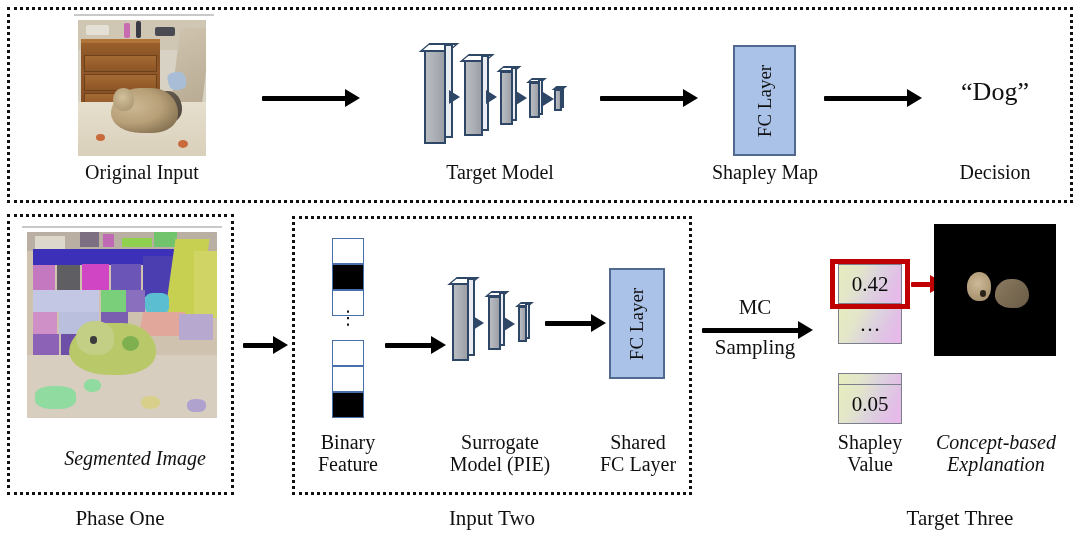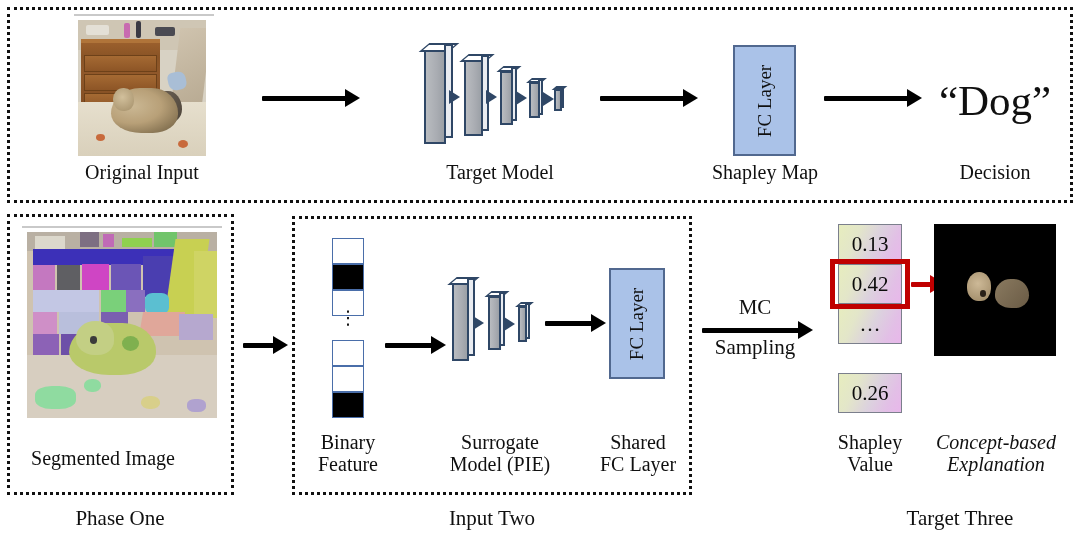--- a/index.html
+++ b/index.html
@@ -158,21 +158,21 @@
   <div class="fclabel">FC
 Layer</div>
 </div>
 <div class="caption" style="left:680px;top:162px;width:170px;">Shapley Map</div>
 
 <div class="arrow" style="left:824px;top:98px;width:98px;">
   <div class="shaft" style="width:84px;"></div>
     <div class="head" style="left:83px;"></div>
 </div>
 
-<div class="caption" style="left:930px;top:78px;width:130px;font-size:43px;">“Dog”</div>
+<div class="caption" style="left:930px;top:78px;width:130px;font-size:26px;">“Dog”</div>
 <div class="caption" style="left:930px;top:162px;width:130px;">Decision</div>
 
 <div class="dotbox" style="left:7px;top:214px;width:227px;height:281px;"></div>
 <div class="toprule" style="left:22px;top:226px;width:200px;"></div>
 <div class="photo" style="left:27px;top:232px;width:190px;height:186px;">
   <div class="seg-base"></div>
   <div class="seg" style="left:0;top:0;width:100%;height:10%;background:#b9b0a3;"></div>
   <div class="seg" style="left:4%;top:2%;width:16%;height:7%;background:#dcd8cc;"></div>
   <div class="seg" style="left:28%;top:0%;width:10%;height:8%;background:#7d6f82;"></div>
   <div class="seg" style="left:40%;top:1%;width:6%;height:7%;background:#c06ab6;"></div>
@@ -201,21 +201,21 @@
   <div class="seg" style="left:0;top:66%;width:100%;height:34%;background:#d7cec0;"></div>
   <div class="seg" style="left:22%;top:49%;width:46%;height:28%;background:#b9c96a;border-radius:45% 40% 42% 48%/58% 56% 44% 46%;"></div>
   <div class="seg" style="left:26%;top:48%;width:20%;height:18%;background:#c3cf84;border-radius:50% 46% 42% 48%;"></div>
   <div class="seg" style="left:33%;top:56%;width:4%;height:4%;background:#3b3b3b;border-radius:50%;"></div>
   <div class="seg" style="left:50%;top:56%;width:9%;height:8%;background:#7fb04f;border-radius:50%;"></div>
   <div class="seg" style="left:4%;top:83%;width:22%;height:12%;background:#8fdba0;border-radius:40%;"></div>
   <div class="seg" style="left:30%;top:79%;width:9%;height:7%;background:#8fdba0;border-radius:45%;"></div>
   <div class="seg" style="left:60%;top:88%;width:10%;height:7%;background:#d8cf8a;border-radius:45%;"></div>
   <div class="seg" style="left:84%;top:90%;width:10%;height:7%;background:#b0a2cf;border-radius:40%;"></div>
 </div>
-<div class="caption" style="left:0;top:448px;width:206px;">Segmented Image</div>
+<div class="caption" style="left:32px;top:448px;width:206px;font-style:italic;">Segmented Image</div>
 
 <div class="arrow" style="left:243px;top:345px;width:46px;">
   <div class="shaft" style="width:32px;"></div>
     <div class="head" style="left:30px;"></div>
 </div>
 
 <div class="dotbox" style="left:292px;top:216px;width:400px;height:279px;"></div>
 
 <div class="bincell" style="left:332px;top:238px;width:32px;height:26px;background:#ffffff;"></div>
 <div class="bincell" style="left:332px;top:264px;width:32px;height:26px;background:#000000;"></div>
@@ -265,24 +265,24 @@
 FC Layer</div>
 
 <div class="mclabel" style="left:700px;top:296px;width:110px;">MC</div>
 <div class="arrow" style="left:702px;top:330px;width:112px;">
   <div class="shaft" style="width:98px;"></div>
     <div class="head" style="left:96px;"></div>
 </div>
 <div class="mclabel" style="left:700px;top:336px;width:110px;">Sampling</div>
 
 <div class="shapcol" style="left:838px;top:224px;width:64px;height:200px;">
-  <div class="shapcell" style="top:0px;height:40px;">0.13</div>
   <div class="shapcell" style="top:40px;height:40px;">0.42</div>
   <div class="shapcell" style="top:80px;height:40px;">…</div>
   <div class="shapcell" style="top:120px;height:40px;margin-top:29px;">0.26</div>
+  <div class="shapcell" style="top:160px;height:40px;">0.05</div>
 </div>
 <div class="redbox" style="left:830px;top:259px;width:80px;height:50px;"></div>
 <div class="arrow red" style="left:911px;top:284px;width:34px;">
   <div class="shaft" style="width:22px;"></div>
     <div class="head" style="left:19px;"></div>
 </div>
 <div class="caption" style="left:820px;top:432px;width:100px;">Shapley
 Value</div>
 
 <div class="photo expl" style="left:934px;top:224px;width:122px;height:132px;">

